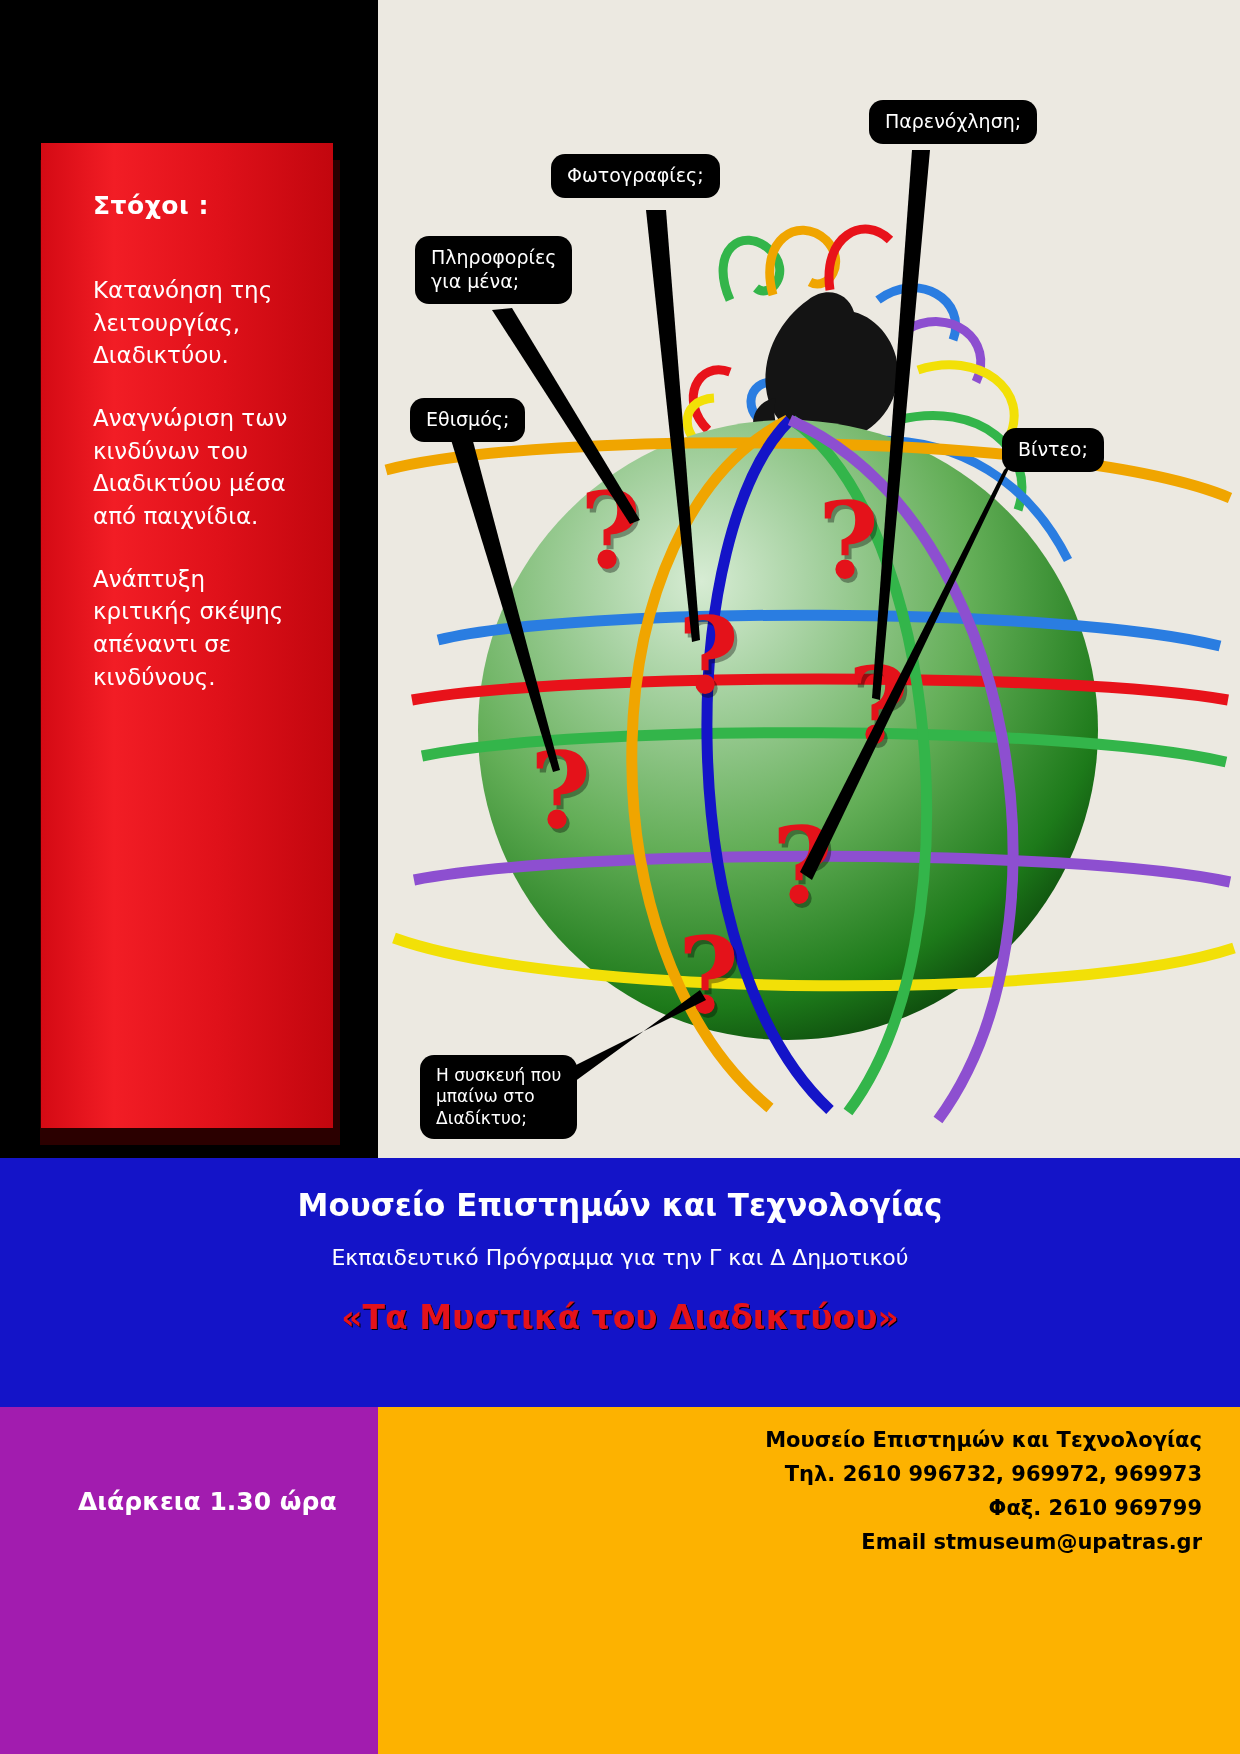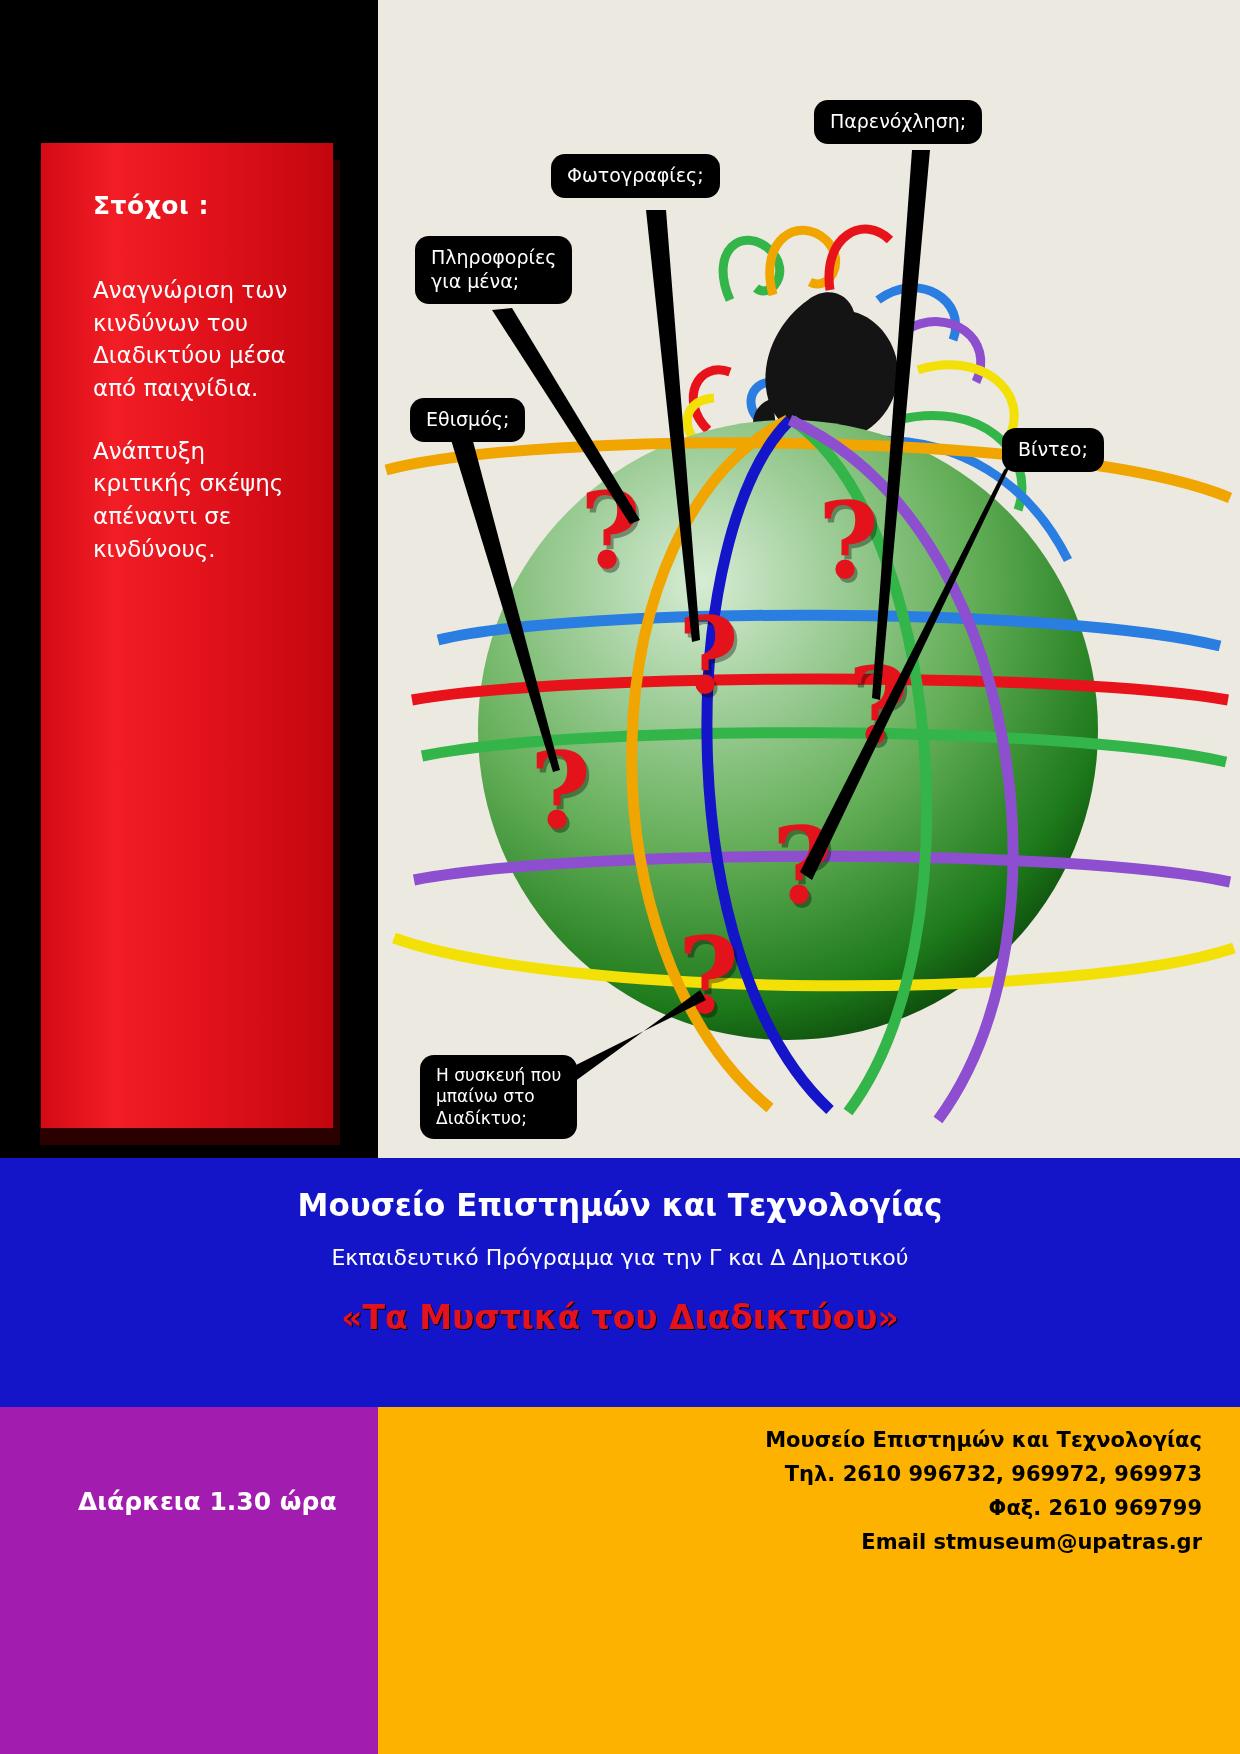--- a/index.html
+++ b/index.html
@@ -156,30 +156,31 @@
     <polygon points="646,210 666,210 700,640 692,642" fill="#000"></polygon>
     <polygon points="912,150 930,150 880,700 872,698" fill="#000"></polygon>
     <polygon points="1004,470 1012,462 812,880 800,872" fill="#000"></polygon>
     <polygon points="566,1070 574,1082 700,990 706,1000" fill="#000"></polygon>
   </svg>
 
   <div class="callout" style="left:410px;top:398px;">Εθισμός;</div>
   <div class="callout" style="left:415px;top:236px;">Πληροφορίες
 για μένα;</div>
   <div class="callout" style="left:551px;top:154px;">Φωτογραφίες;</div>
-  <div class="callout" style="left:814px;top:100px;">Παρενόχληση;</div>
+  <div class="callout" style="left:869px;top:100px;">Παρενόχληση;</div>
   <div class="callout" style="left:1002px;top:428px;">Βίντεο;</div>
   <div class="callout" style="left:420px;top:1055px;font-size:17px;">Η συσκευή που
 μπαίνω  στο
 Διαδίκτυο;</div>
 
   <div class="red-shadow"></div>
   <div class="red-box">
     <div class="inner">
       <div class="red-title">Στόχοι :</div>
+      <div class="red-para">Κατανόηση της λειτουργίας, Διαδικτύου.</div>
       <div class="red-para">Αναγνώριση των  κινδύνων του Διαδικτύου μέσα από παιχνίδια.</div>
       <div class="red-para">Ανάπτυξη κριτικής σκέψης απέναντι σε κινδύνους.</div>
     </div>
   </div>
 
   <div class="blue">
     <h1>
       <span>Μουσείο  Επιστημών και Τεχνολογίας</span><br>
     </h1>
     <h2>Εκπαιδευτικό Πρόγραμμα για την Γ και Δ Δημοτικού</h2>

